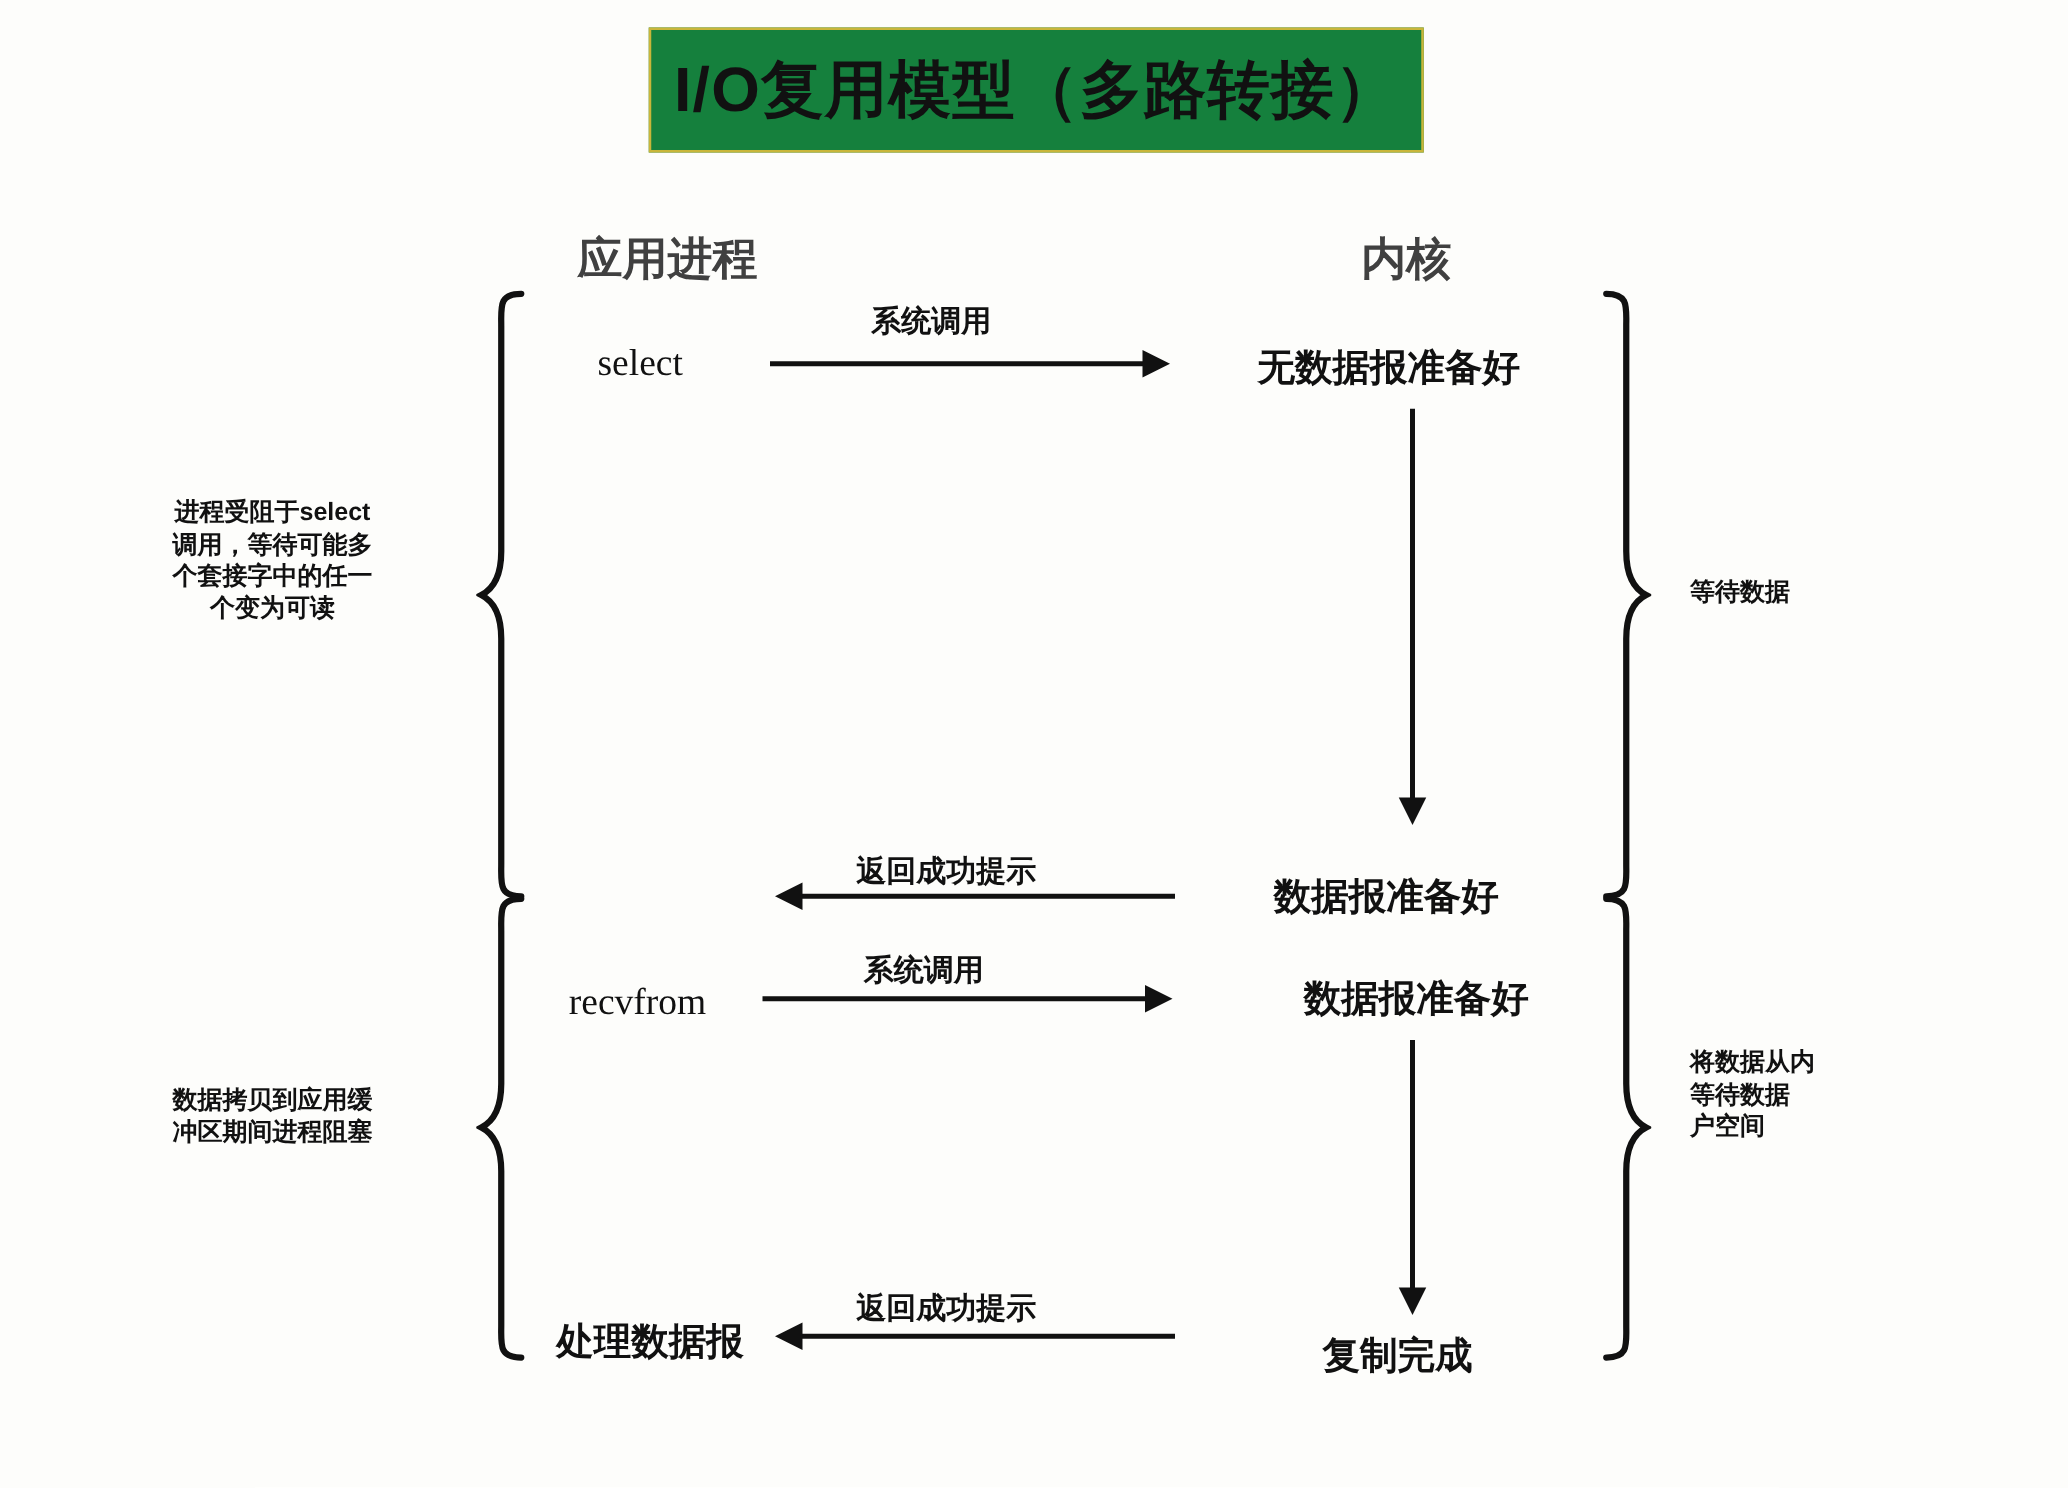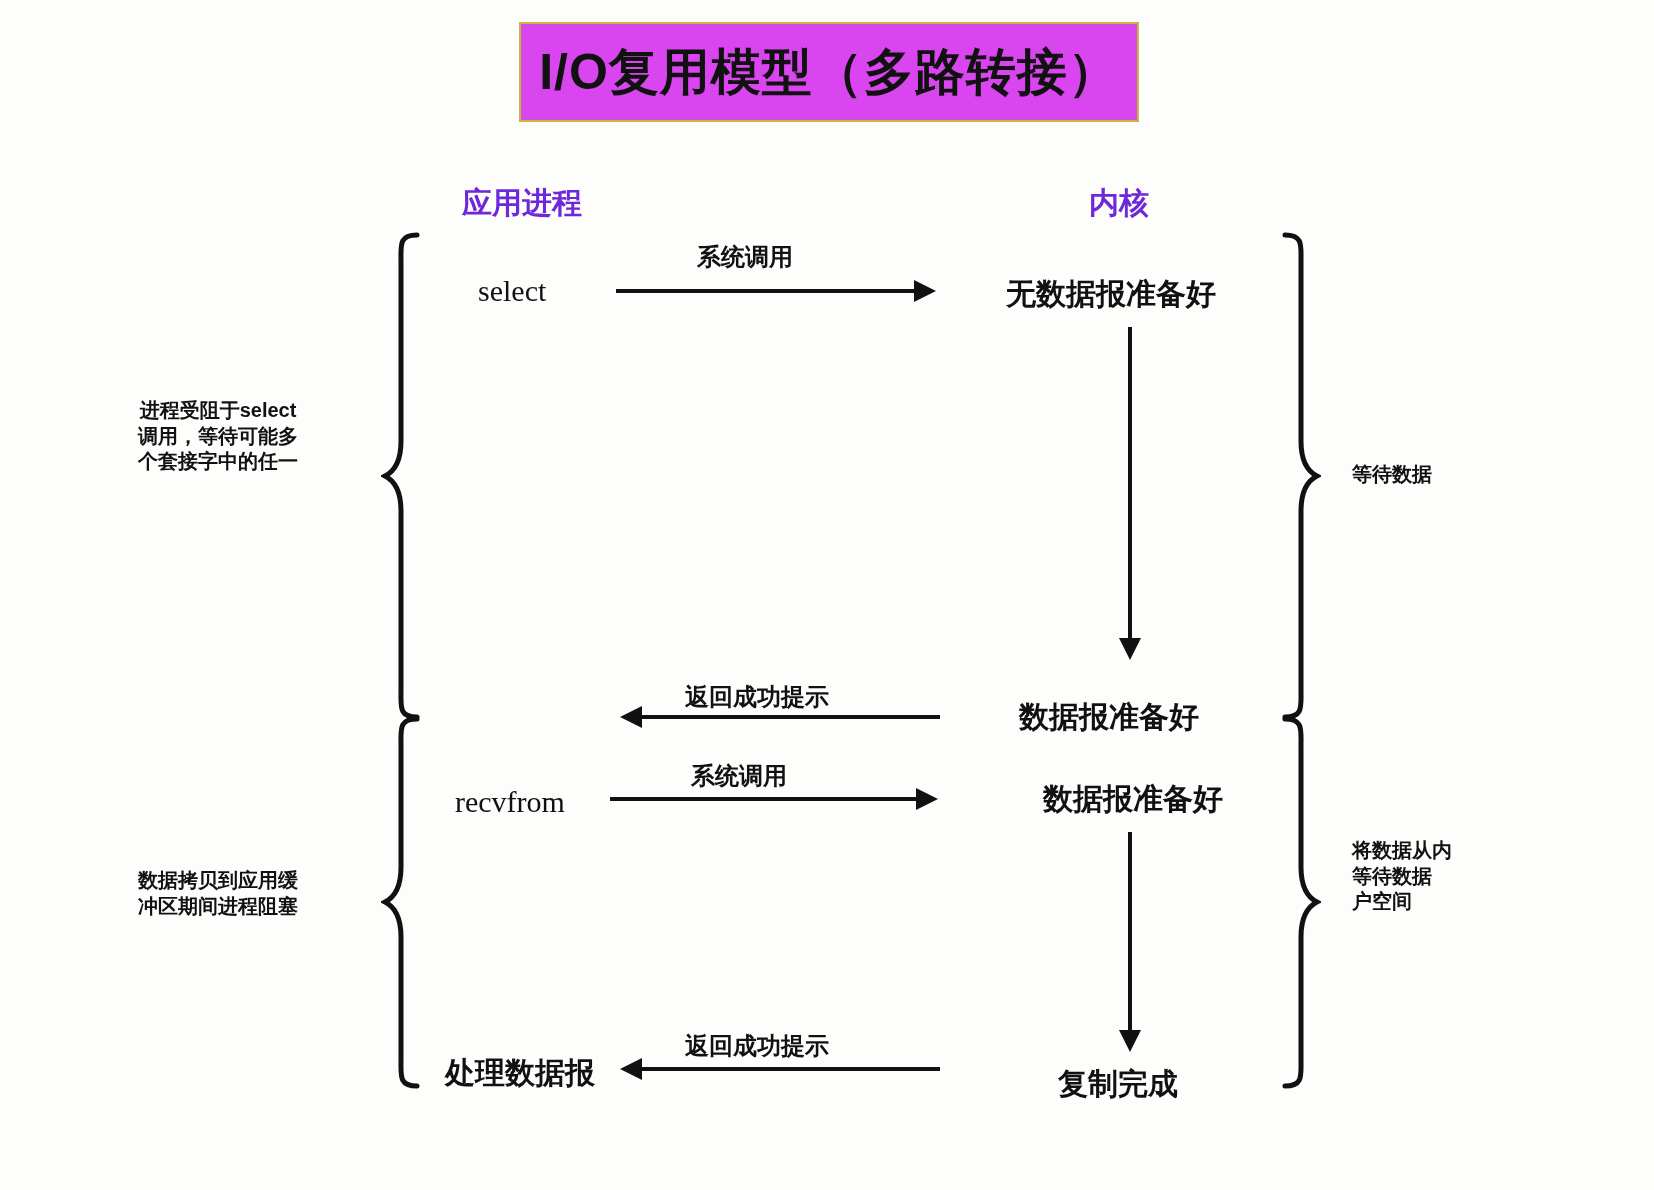--- a/index.html
+++ b/index.html
@@ -18,40 +18,40 @@
     overflow: hidden;
   }
 
   
   .title-banner {
     position: absolute;
     left: 519px;
     top: 22px;
     width: 616px;
     height: 96px;
-    background: #d946ef;
+    background: #15803d;
     border: 2px solid #c9b63a;
     display: flex;
     align-items: center;
     justify-content: center;
   }
   .title-text {
     font-size: 50px;
     font-weight: bold;
     color: #111111;
     letter-spacing: 1px;
     white-space: nowrap;
   }
 
   
   .col-header {
     position: absolute;
-    font-size: 30px;
-    font-weight: bold;
-    color: #6d28d9;
+    font-size: 36px;
+    font-weight: bold;
+    color: #404040;
     white-space: nowrap;
     text-align: center;
   }
   #hdr-app  { left: 462px;  top: 183px; }
   #hdr-kern { left: 1089px; top: 183px; }
 
   
   .node {
     position: absolute;
     font-size: 30px;
@@ -227,20 +227,21 @@
 
   <div class="node" id="node-process">处理数据报</div>
   <div class="arrow-label" id="lbl-return2">返回成功提示</div>
   <div class="harrow left" id="arrow-return2"></div>
   <div class="node" id="node-done">复制完成</div>
 
   <div class="side-note" id="note-left-top">
       <span class="note-line">进程受阻于select</span>
       <span class="note-line">调用，等待可能多</span>
       <span class="note-line">个套接字中的任一</span>
+      <span class="note-line">个变为可读</span>
     </div>
   <div class="side-note" id="note-left-bottom">
       <span class="note-line">数据拷贝到应用缓</span>
       <span class="note-line">冲区期间进程阻塞</span>
     </div>
   <div class="side-note" id="note-right-top">
       <span class="note-line">等待数据</span>
     </div>
   <div class="side-note" id="note-right-bottom">
       <span class="note-line">将数据从内</span>

